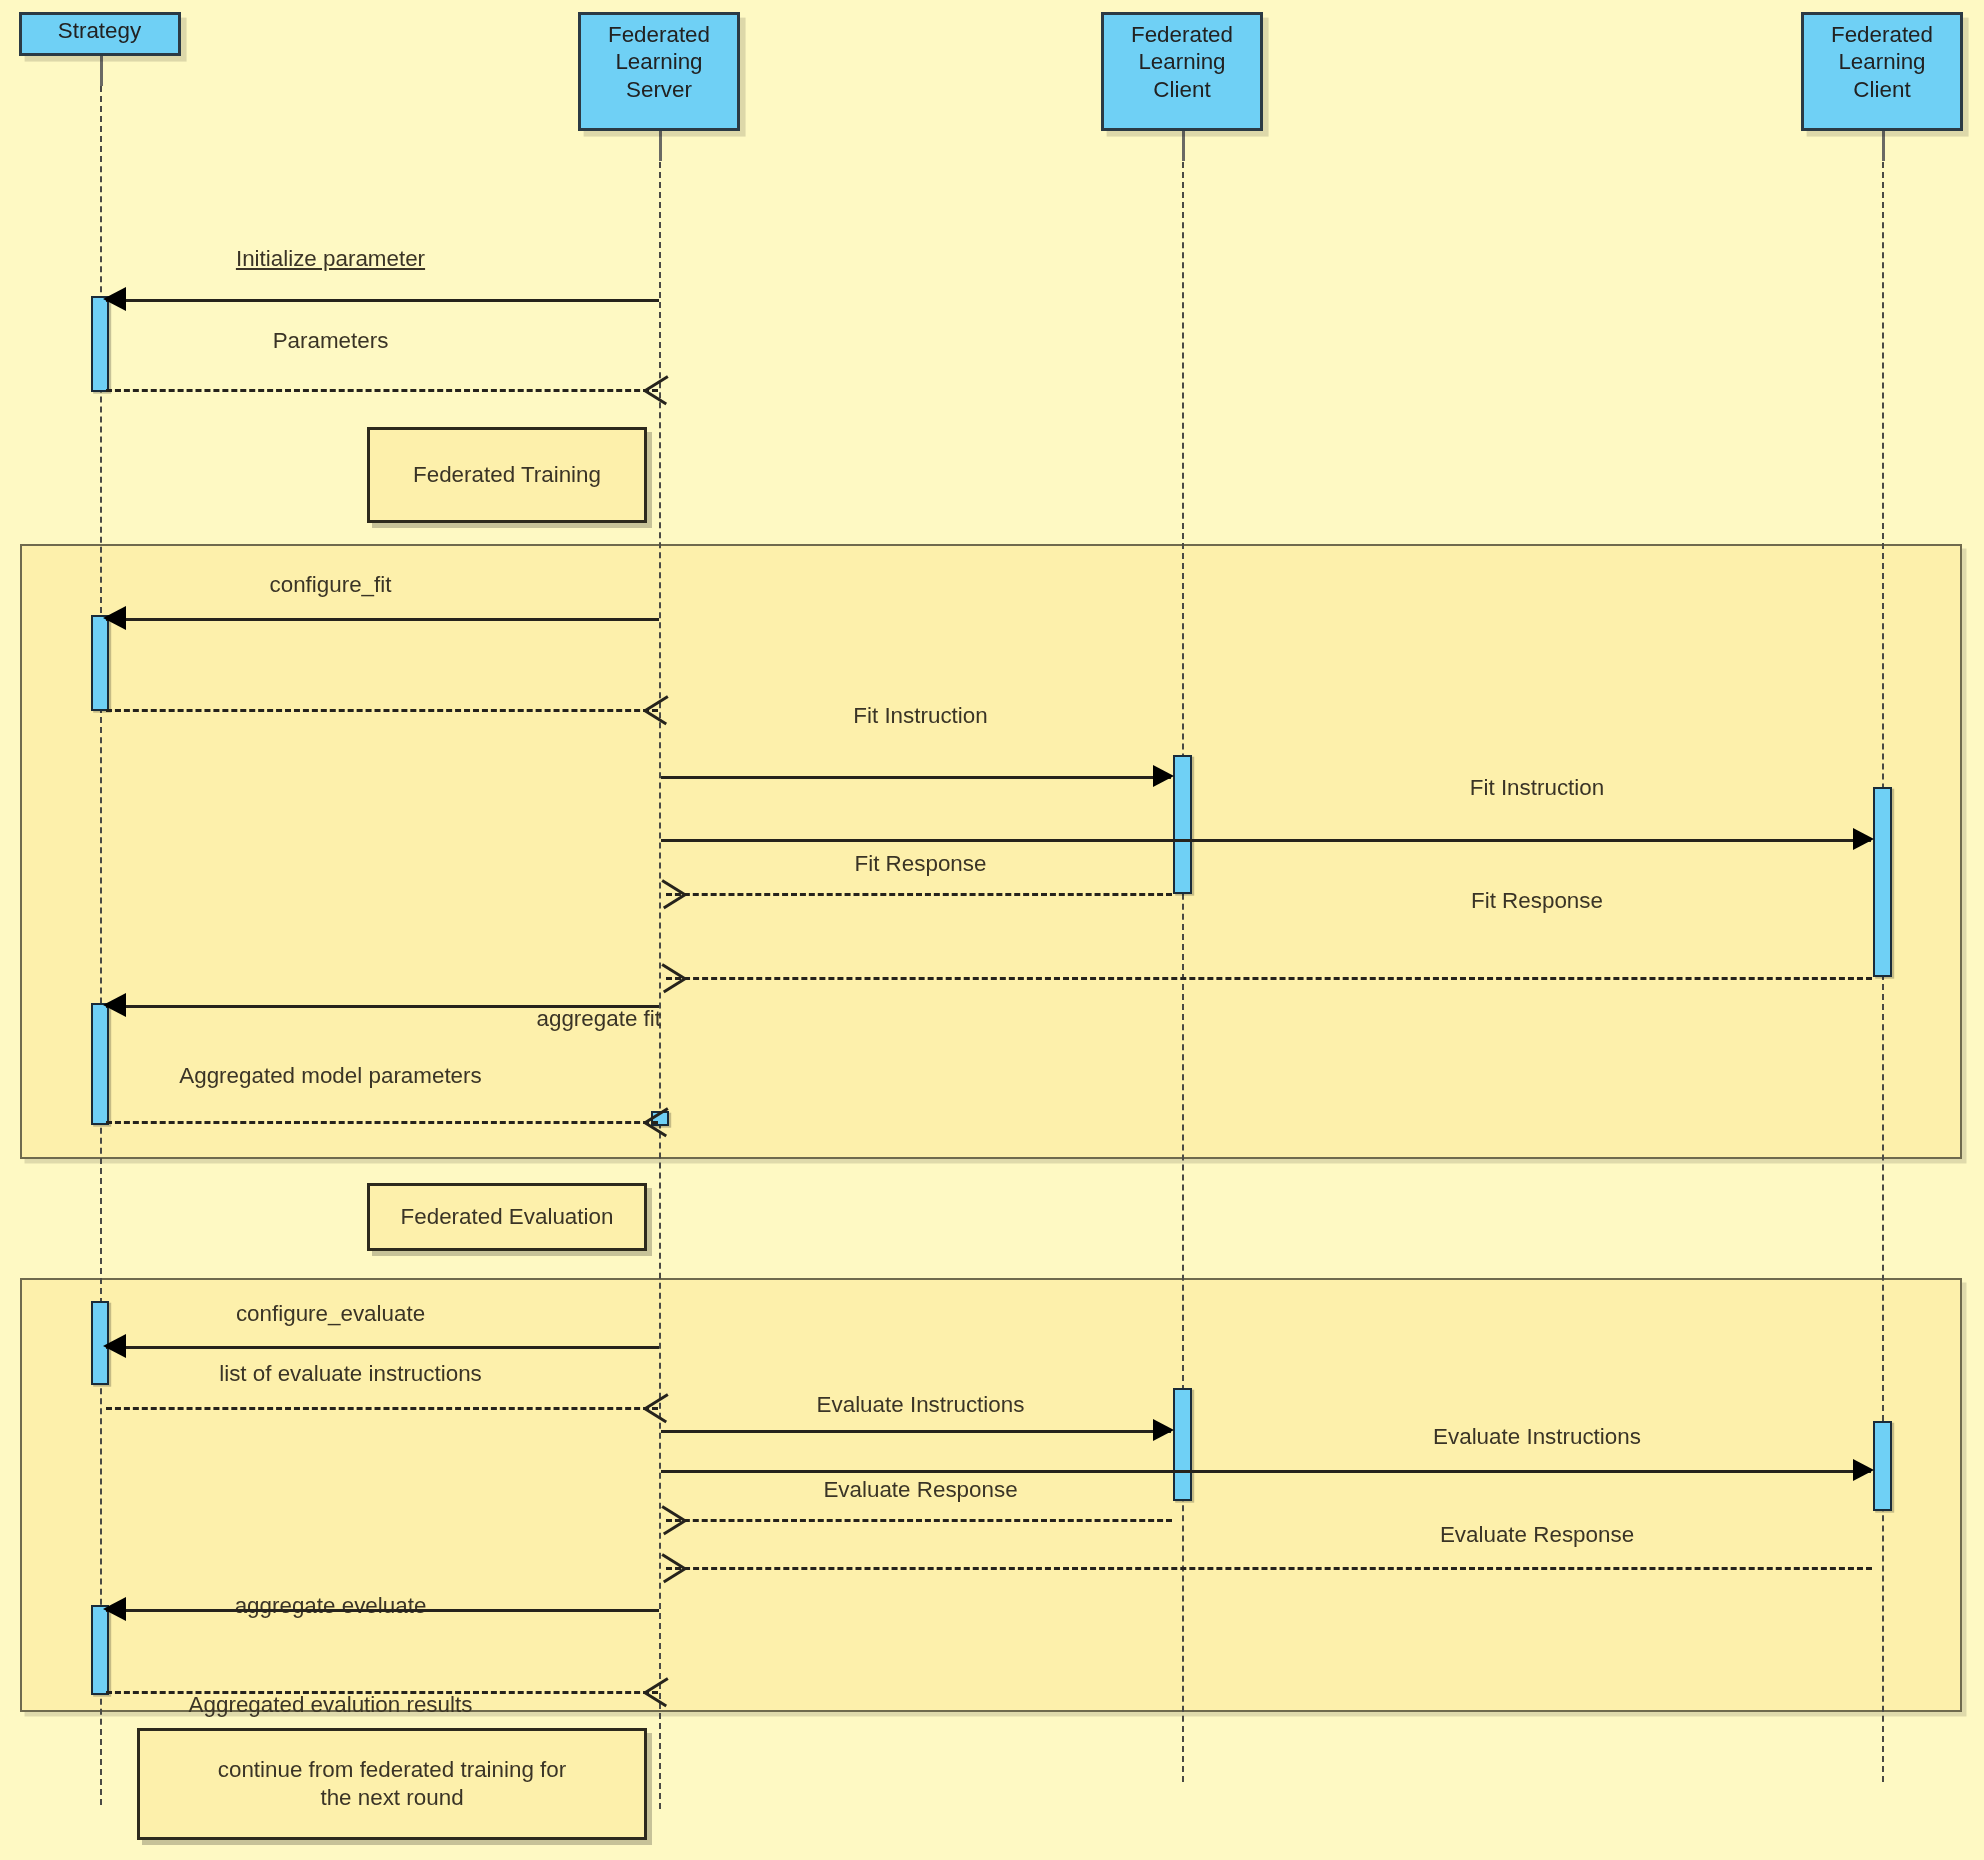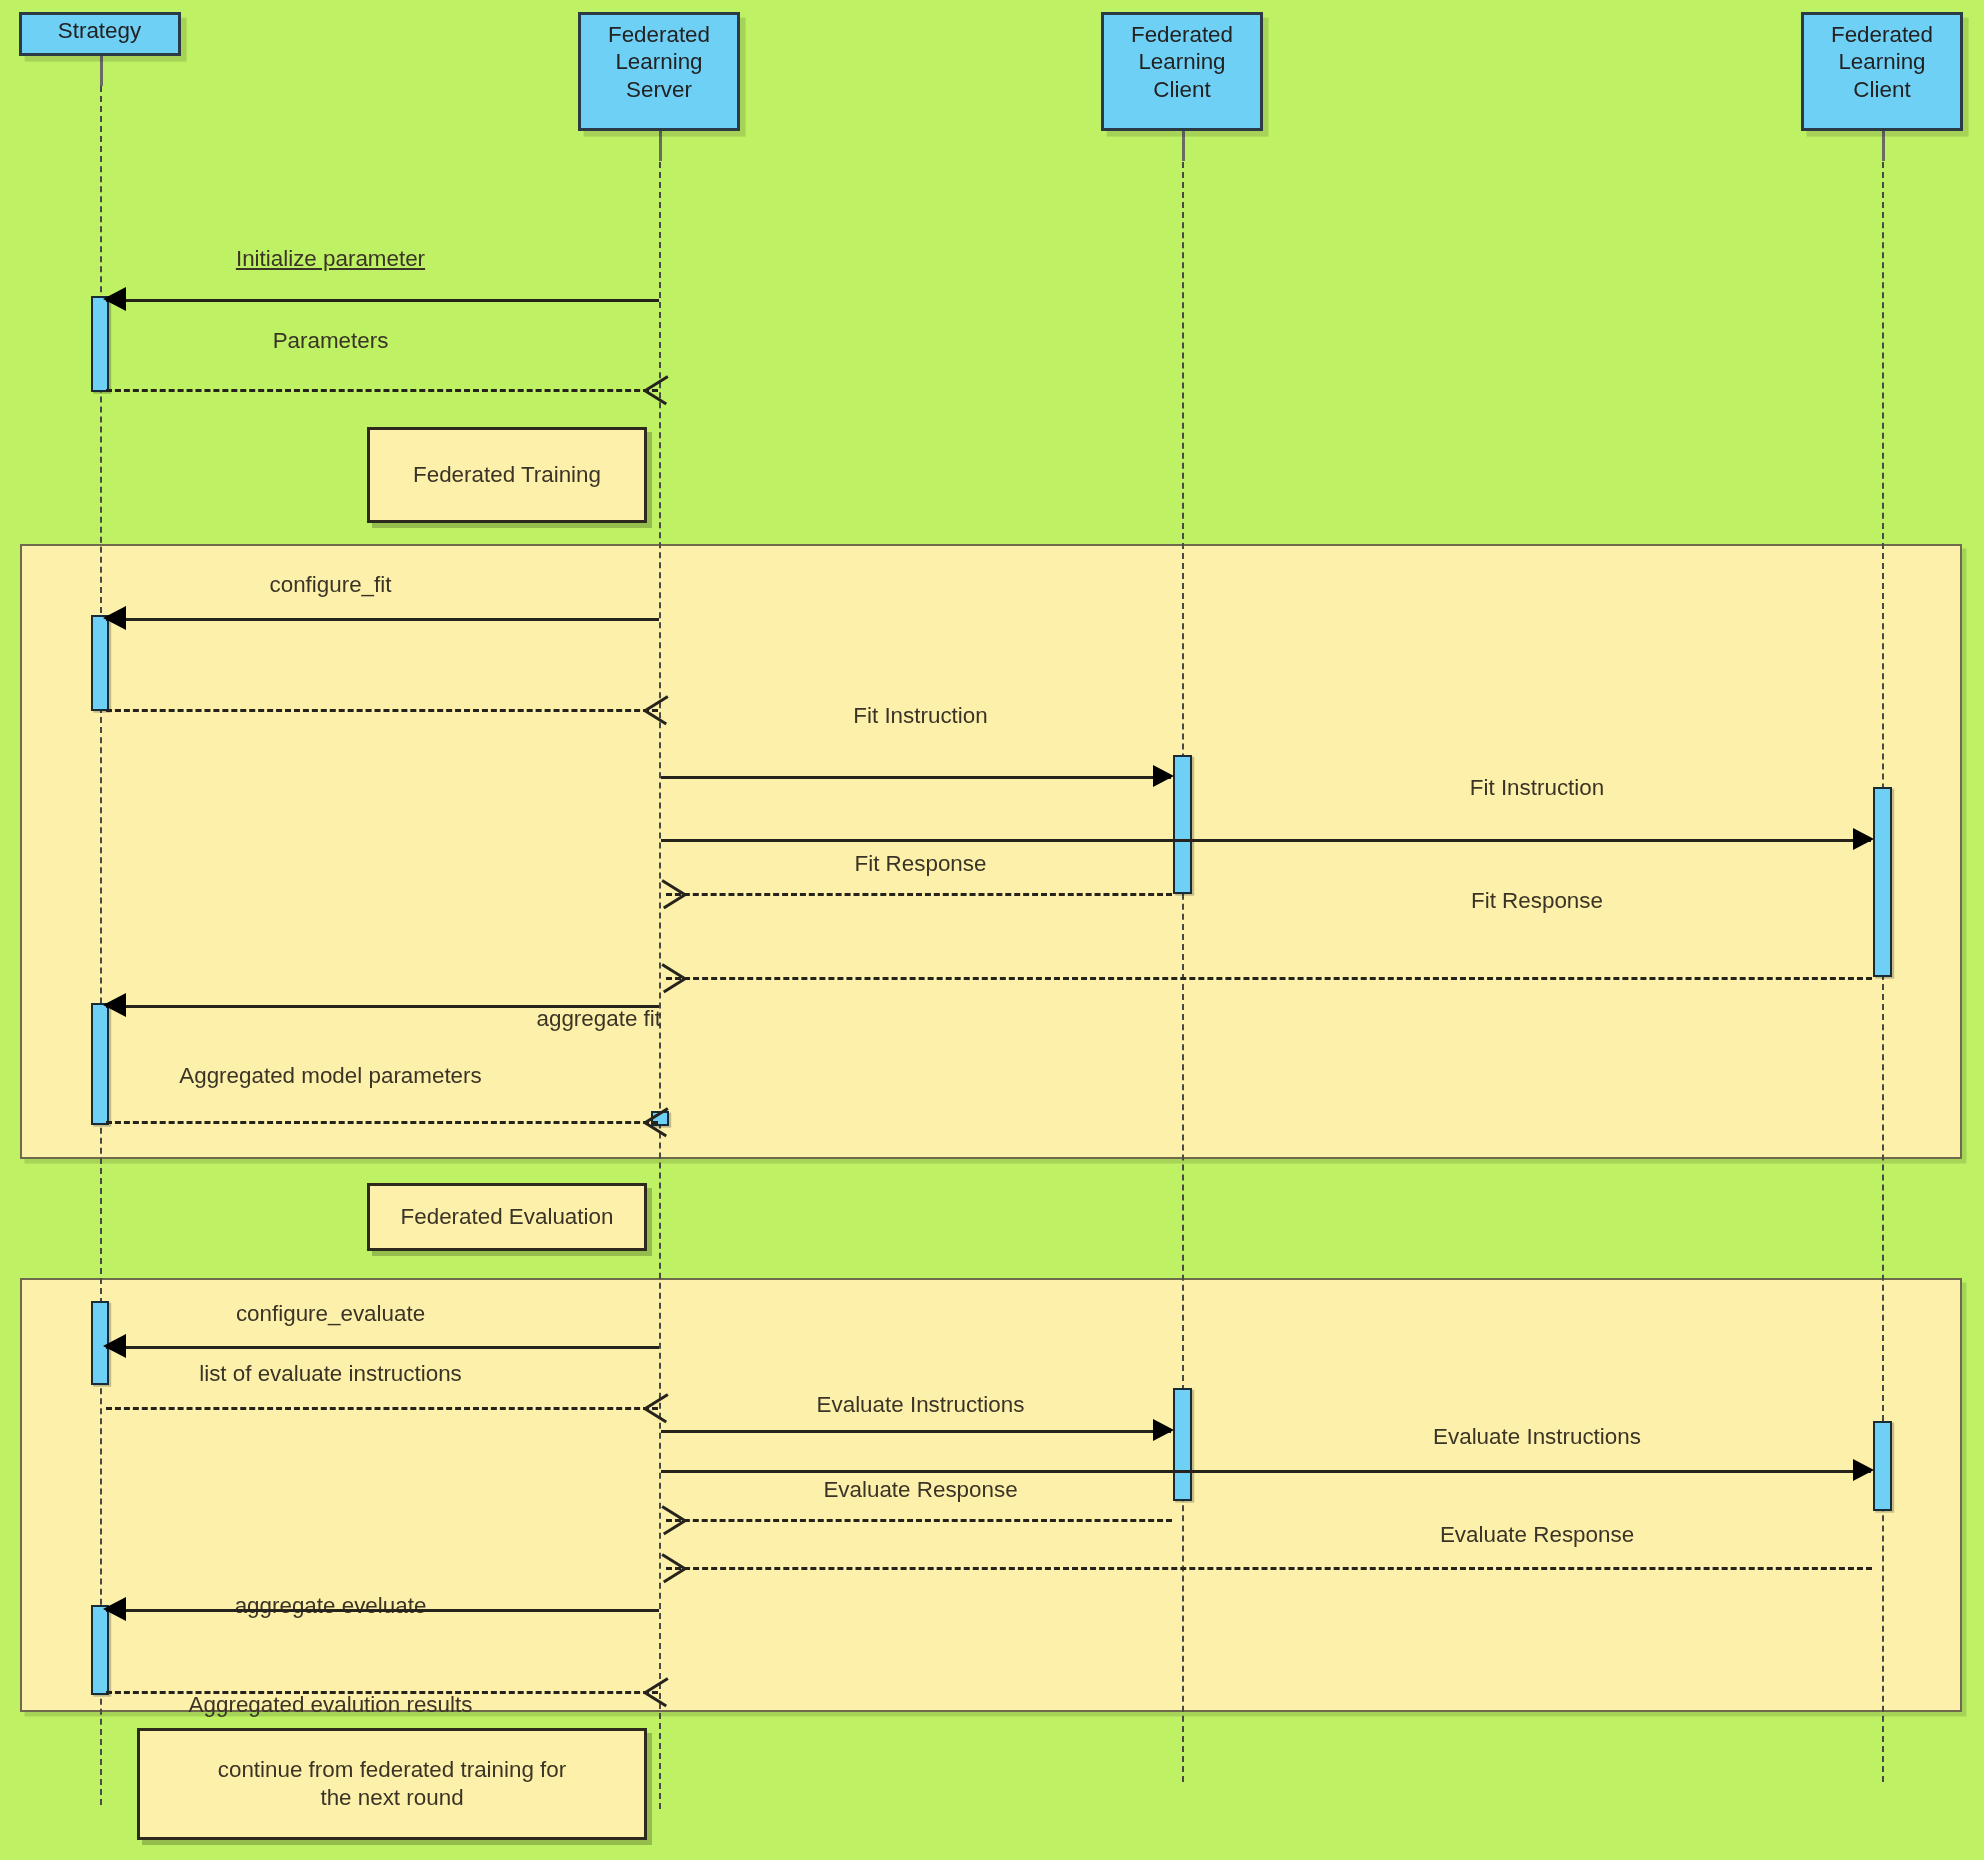--- a/index.html
+++ b/index.html
@@ -1,17 +1,17 @@
 <!DOCTYPE html>
 <html style="font-size:9px"><head>
 <meta charset="utf-8">
 <style>
   html,body{margin:0;padding:0;background:#ffffff;}
   body{font-family:"Liberation Sans","DejaVu Sans",sans-serif;}
-  #canvas{position:relative;width:1985px;height:1860px;background:#bef264;overflow:hidden;}
+  #canvas{position:relative;width:1985px;height:1860px;background:#fef9c3;overflow:hidden;}
 
   
   .participant{
     position:absolute;
     background:#6fd0f5;
     border:3.4px solid #2b3a44;
     box-sizing:border-box;
     box-shadow:5.6px 5.6px 0 rgba(0,0,0,0.13);
     display:flex;align-items:flex-start;justify-content:center;
     padding-top:5.6px;
@@ -257,21 +257,21 @@
     <div class="line"></div>
     <div class="ohead-right"></div>
   </div>
 
   <div class="msglabel" style="left:0px;top:1301px;width:661px;">configure_evaluate</div>
   <div class="msg" style="left:106px;top:1346px;width:553px;">
     <div class="line"></div>
     <div class="head-left"></div>
   </div>
 
-  <div class="msglabel" style="left:0px;top:1361px;width:661px;">list of evaluate instructions</div>
+  <div class="msglabel" style="left:0px;top:1361px;width:661px;padding-left:20px;">list of evaluate instructions</div>
   <div class="msg dashed" style="left:106px;top:1407px;width:552px;">
     <div class="line"></div>
     <div class="ohead-right"></div>
   </div>
 
   <div class="msglabel" style="left:659px;top:1392px;width:523px;">Evaluate Instructions</div>
   <div class="msg" style="left:661px;top:1430px;width:510px;">
     <div class="line"></div>
     <div class="head-right"></div>
   </div>

